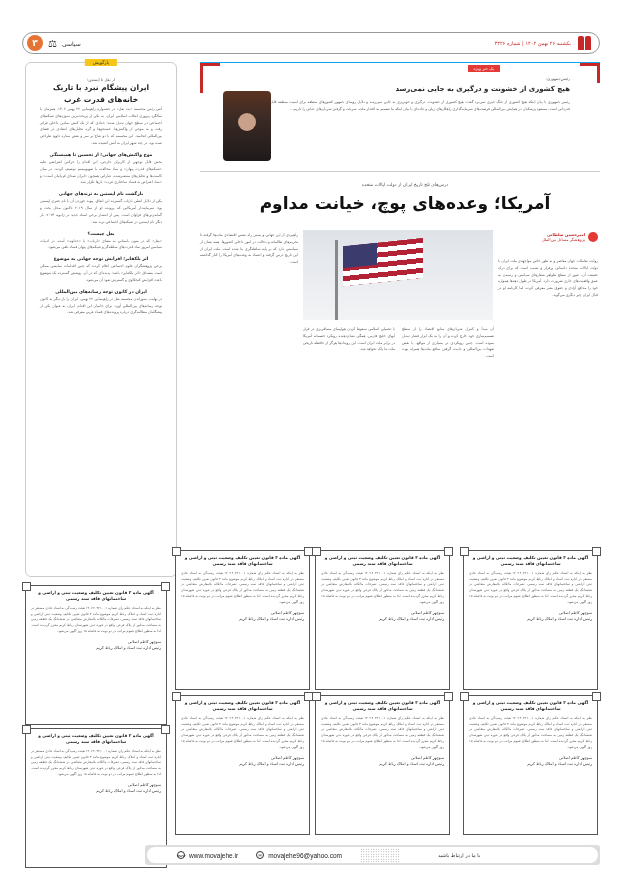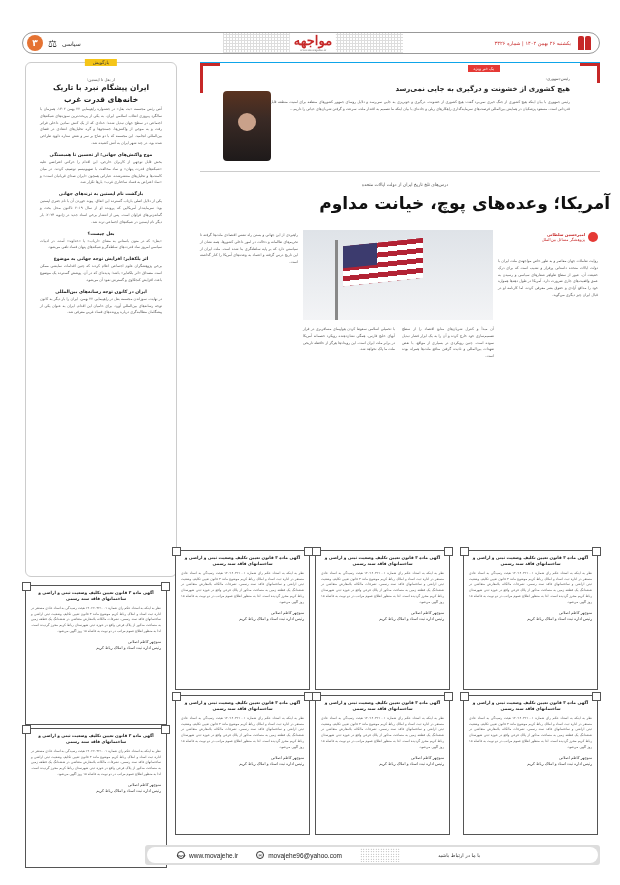--- a/index.html
+++ b/index.html
@@ -25,21 +25,21 @@
 .top-box{position:absolute;left:200px;top:62px;width:400px;height:110px;border-top:1px solid #0ea5e9;border-bottom:1px solid #ccc}
 .red-corner-l{position:absolute;left:0;top:0;width:20px;height:30px;border-top:3px solid #c62828;border-left:3px solid #c62828}
 .red-corner-r{position:absolute;right:0;top:0;width:20px;height:20px;border-top:3px solid #c62828;border-right:3px solid #c62828}
 .red-tag{position:absolute;right:100px;top:2px;background:#e53935;color:#fff;font-size:4px;padding:1px 6px}
 .top-kicker{position:absolute;right:30px;top:13px;font-size:4px;color:#555}
 .top-title{position:absolute;right:30px;top:22px;font-size:7px;font-weight:bold;color:#222;white-space:nowrap}
 .top-photo{position:absolute;left:23px;top:28px;width:48px;height:70px;background:linear-gradient(180deg,#5a3320 0%,#3a2a25 40%,#1e1a1a 100%);border-radius:4px}
 .top-photo:after{content:"";position:absolute;left:15px;top:22px;width:18px;height:18px;border-radius:50%;background:#c9a18a}
 .top-body{position:absolute;right:30px;top:36px;width:300px;font-size:3.6px;line-height:1.9;color:#555;text-align:justify}
 .main-kicker{position:absolute;left:200px;top:182px;width:410px;text-align:center;font-size:4.5px;color:#555}
-.main-title{position:absolute;left:200px;top:193px;width:410px;font-size:17px;font-weight:bold;color:#111;font-family:"DejaVu Sans",sans-serif}
+.main-title{position:absolute;left:200px;top:193px;width:410px;text-align:center;font-size:17px;font-weight:bold;color:#111;font-family:"DejaVu Sans",sans-serif}
 .flag-photo{position:absolute;left:303px;top:230px;width:190px;height:90px;background:linear-gradient(180deg,#dfe3e8,#f3f4f6);overflow:hidden}
 .pole{position:absolute;left:32px;top:10px;width:3px;height:80px;background:#888}
 .flag{position:absolute;left:40px;top:12px;width:80px;height:40px;background:repeating-linear-gradient(180deg,#b22234 0 5px,#fff 5px 10px);transform:skewY(-6deg)}
 .flag:before{content:"";position:absolute;left:0;top:0;width:34px;height:22px;background:#3c3b6e}
 .author{position:absolute;right:22px;top:232px;width:100px;text-align:right}
 .author-icon{float:right;width:10px;height:10px;border-radius:50%;background:#e53935;margin-left:3px}
 .author-name{font-size:4px;color:#c62828;font-weight:bold}
 .author-role{font-size:4px;color:#c62828}
 .col-text{position:absolute;font-size:3.6px;line-height:1.9;color:#555;text-align:justify}
 .ad{position:absolute;border:1.5px solid #555;padding:4px 5px;background:#fff}
@@ -59,26 +59,20 @@
 <body>
 
 <div class="header">
   <div class="hdr-right">
     <div class="logo-icon">
         <span></span>
         <span></span>
       </div>
     <span class="hdr-date">یکشنبه ۲۶ بهمن ۱۴۰۲ | شماره ۳۳۲۶</span>
   </div>
-  <div class="hdr-center">
-    <div class="masthead">
-      <span>مواجهه</span>
-      <small>www.movajehe.ir</small>
-    </div>
-  </div>
   <div class="hdr-left">
     <div class="page-num">۳</div>
     <span class="section-icon">⚖</span>
     <span class="section-name">سیاسی</span>
   </div>
 </div>
 
 <div class="col-left">
   <div class="tag">بازگویش</div>
   <div class="kicker">از بعل تا اپستین؛</div>

